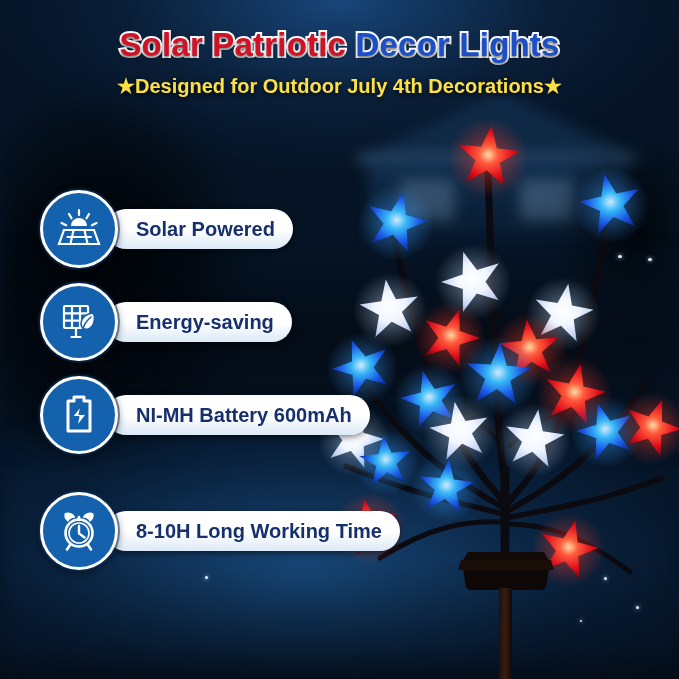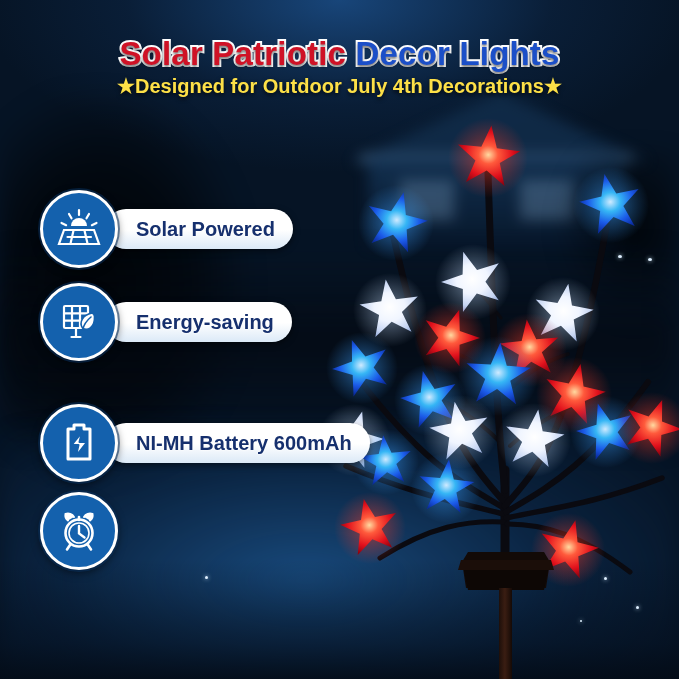--- a/index.html
+++ b/index.html
@@ -72,21 +72,21 @@
   .bg-right-dark{
     position:absolute;right:0;top:150px;width:150px;height:190px;
     background:radial-gradient(70% 70% at 70% 40%, rgba(0,0,0,.7) 0%, rgba(0,0,0,0) 75%);
     filter:blur(10px);
   }
   .sparkle{position:absolute;background:#dff0ff;border-radius:50%;box-shadow:0 0 4px #cfe7ff;}
 
   
   .headline{
     position:absolute;left:0;top:26px;width:100%;text-align:center;
-    font-size:33px;font-weight:bold;letter-spacing:.2px;white-space:nowrap;margin-top:9px;
+    font-size:33px;font-weight:bold;letter-spacing:.2px;white-space:nowrap;
   }
   .headline .red{
     color:#cf1226;
     -webkit-text-stroke:4px #ffffff;paint-order:stroke fill;
     text-shadow:0 2px 3px rgba(0,0,0,.55);
   }
   .headline .blue{
     color:#1b4fc8;
     -webkit-text-stroke:4px #ffffff;paint-order:stroke fill;
     text-shadow:0 2px 3px rgba(0,0,0,.55);
@@ -359,21 +359,21 @@
         <path d="M20 29 v9 M15.5 38 h9"></path>
         <path d="M36 14 c-10 2 -13 10 -9.5 15 C31 32.5 39 29 38.5 17.5 C38.4 16 37.6 14.4 36 14 Z" fill="#ffffff" stroke="#1461ad" stroke-width="1.6"></path>
         <path d="M35 18 c-5 4 -7.5 9 -8.5 13" stroke="#1461ad" stroke-width="1.6"></path>
       </svg>
     </div>
     <div class="badge-pill">
       <span>Energy-saving</span>
     </div>
   </div>
 
-  <div class="badge" style="left:40px;top:404px;text-align:right;">
+  <div class="badge" style="left:40px;top:376px;text-align:right;">
     <div class="badge-icon">
       <svg width="44" height="46" viewBox="0 0 44 46" fill="none" stroke="#ffffff" stroke-width="3" stroke-linejoin="round">
         <path d="M17 5 h10 v4 h6 v30 h-22 v-30 h6 Z"></path>
         <path d="M25 12 L14.5 25 h7 L19 36 L30 22 h-7.5 Z" fill="#ffffff" stroke="#1461ad" stroke-width="2"></path>
       </svg>
     </div>
     <div class="badge-pill">
       <span>NI-MH Battery 600mAh</span>
     </div>
   </div>
@@ -383,15 +383,18 @@
       <svg width="46" height="46" viewBox="0 0 46 46" fill="none" stroke="#ffffff" stroke-width="2.6" stroke-linecap="round">
         <circle cx="23" cy="25" r="13.5"></circle>
         <circle cx="23" cy="25" r="10" stroke-width="1.6"></circle>
         <path d="M23 18 v7.5 l5.5 4" stroke-width="2.4"></path>
         <path d="M12 12.5 a6.5 6.5 0 0 1 -2.5 -6.5 a7 7 0 0 1 8.5 3" fill="#ffffff" stroke="#ffffff" stroke-width="2"></path>
         <path d="M34 12.5 a6.5 6.5 0 0 0 2.5 -6.5 a7 7 0 0 0 -8.5 3" fill="#ffffff" stroke="#ffffff" stroke-width="2"></path>
         <path d="M23 9 v3"></path>
         <path d="M14 37 l-3 4.5 M32 37 l3 4.5"></path>
       </svg>
     </div>
+    <div class="badge-pill">
+      <span>8-10H Long Working Time</span>
+    </div>
   </div>
 
 </div>
 
 </body></html>

